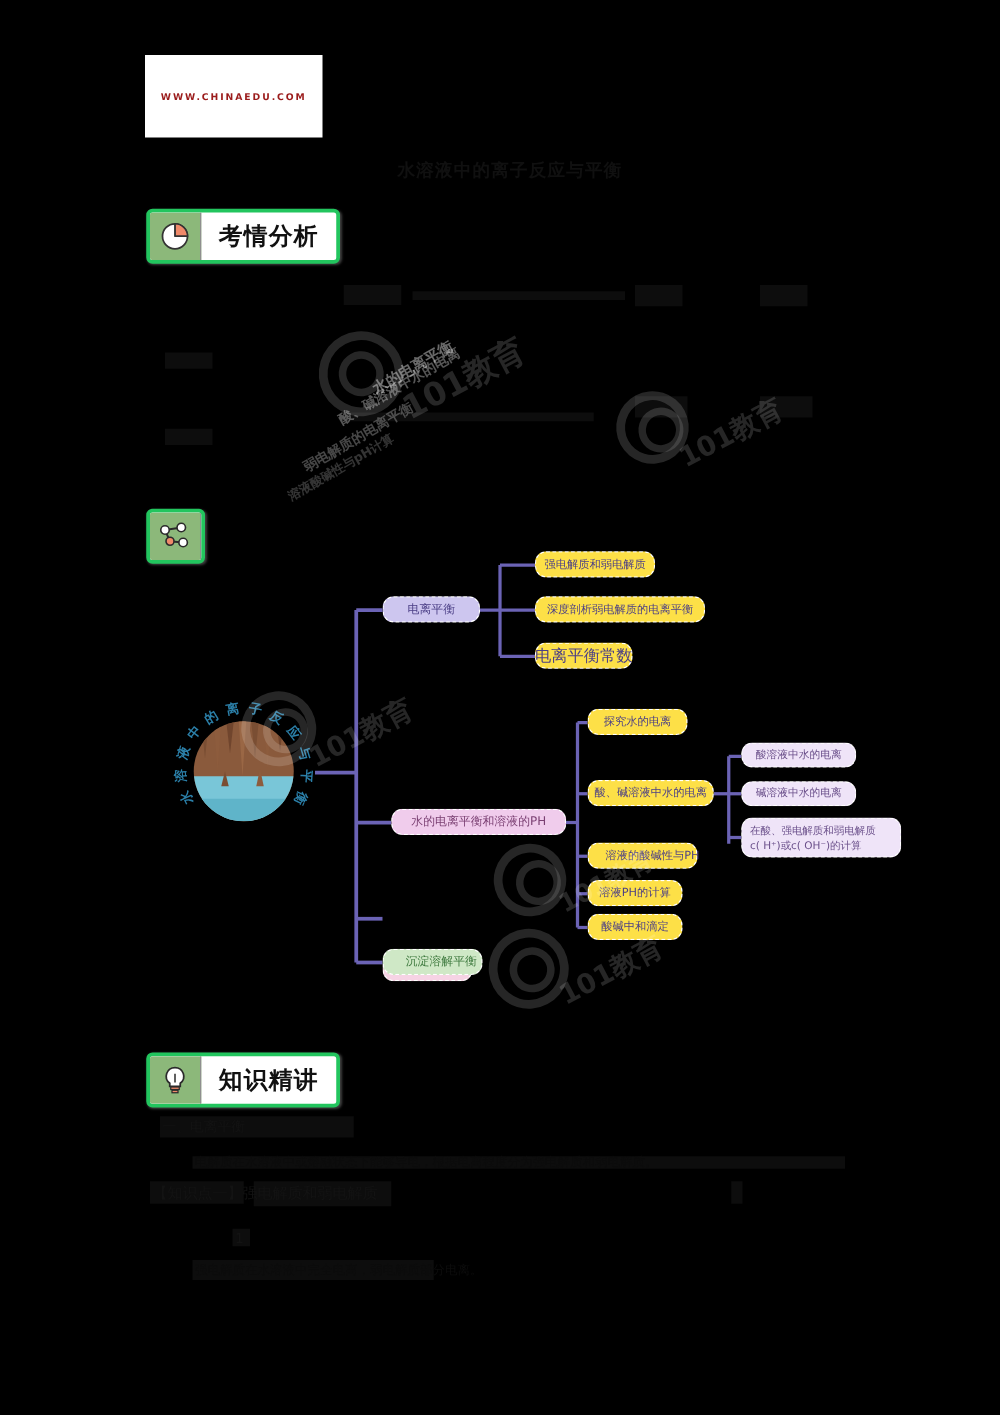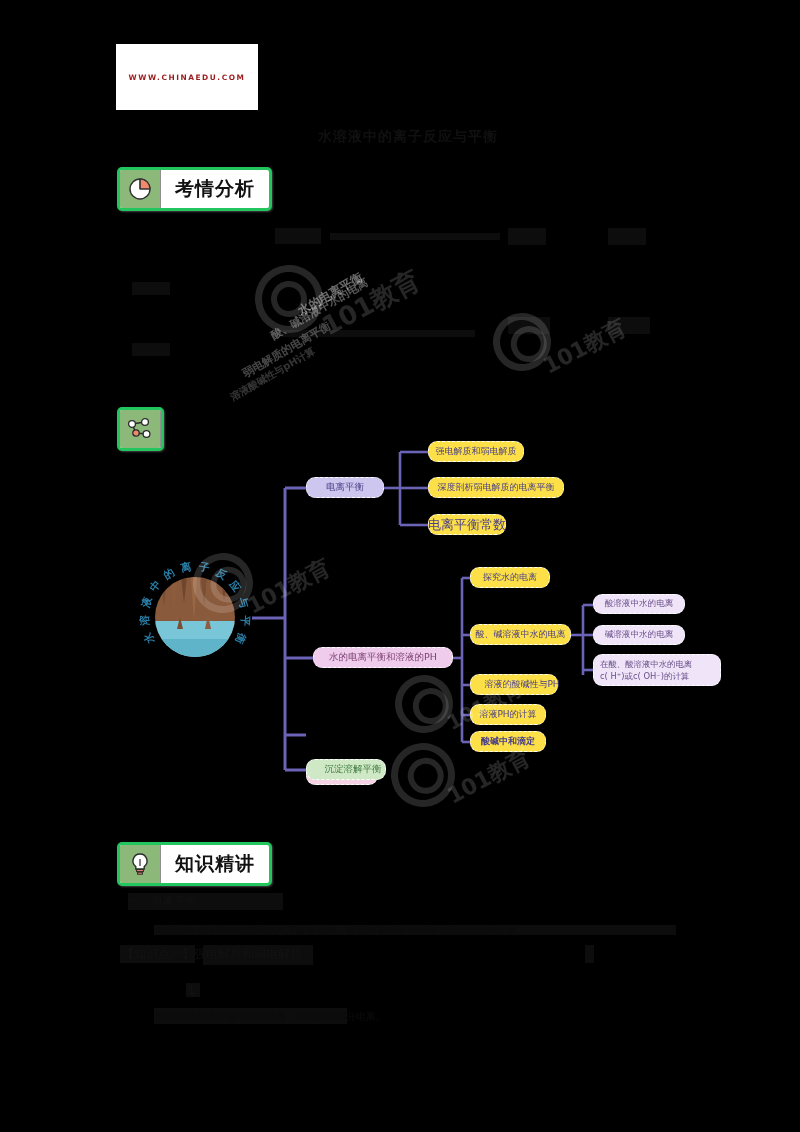--- a/index.html
+++ b/index.html
@@ -297,25 +297,25 @@
     <div class="node n-green" style="left:306px;top:329px;width:80px;height:21px;font-size:9.5px;padding-left:14px;">沉淀溶解平衡</div>
 
     <div class="node n-violet" style="left:428px;top:11px;width:96px;height:21px;font-size:9px;">强电解质和弱电解质</div>
     <div class="node n-violet" style="left:428px;top:47px;width:136px;height:21px;font-size:9px;">深度剖析弱电解质的电离平衡</div>
     <div class="node n-violet" style="left:428px;top:84px;width:78px;height:21px;font-size:13px;">电离平衡常数</div>
 
     <div class="node n-violet" style="left:470px;top:137px;width:80px;height:21px;font-size:9px;">探究水的电离</div>
     <div class="node n-violet" style="left:470px;top:194px;width:101px;height:21px;font-size:9px;">酸、碱溶液中水的电离</div>
     <div class="node n-violet" style="left:470px;top:244px;width:88px;height:21px;font-size:9px;padding-left:16px;">溶液的酸碱性与PH</div>
     <div class="node n-violet" style="left:470px;top:274px;width:76px;height:21px;font-size:9px;">溶液PH的计算</div>
-    <div class="node n-violet" style="left:470px;top:301px;width:76px;height:21px;font-size:9px;font-weight:bold;">酸碱中和滴定</div>
+    <div class="node n-violet" style="left:470px;top:301px;width:76px;height:21px;font-size:9px;">酸碱中和滴定</div>
 
     <div class="node n-lilac" style="left:593px;top:164px;width:92px;height:20px;font-size:8.6px;">酸溶液中水的电离</div>
     <div class="node n-lilac" style="left:593px;top:195px;width:92px;height:20px;font-size:8.6px;">碱溶液中水的电离</div>
-    <div class="node n-lilac" id="calc-node" style="left:593px;top:224px;width:128px;height:32px;font-size:8.4px;line-height:12px;padding:0 6px;text-align:left;justify-content:flex-start;white-space:pre-line;">在酸、酸溶液中水的电离
+    <div class="node n-lilac" id="calc-node" style="left:593px;top:224px;width:128px;height:32px;font-size:8.4px;line-height:12px;padding:0 6px;text-align:left;justify-content:flex-start;white-space:pre-line;">在酸、强电解质和弱电解质
 c( H⁺)或c( OH⁻)的计算</div>
 
     <div class="wm" style="left:200px;top:130px;">
       <div class="wm-ring" style="width:46px;height:46px;"></div>
     </div>
     <div class="wm" style="left:244px;top:142px;">
       <span class="wm-txt" style="font-size:22px;">101教育</span>
     </div>
     <div class="wm" style="left:402px;top:252px;">
       <div class="wm-ring" style="width:44px;height:44px;"></div>

